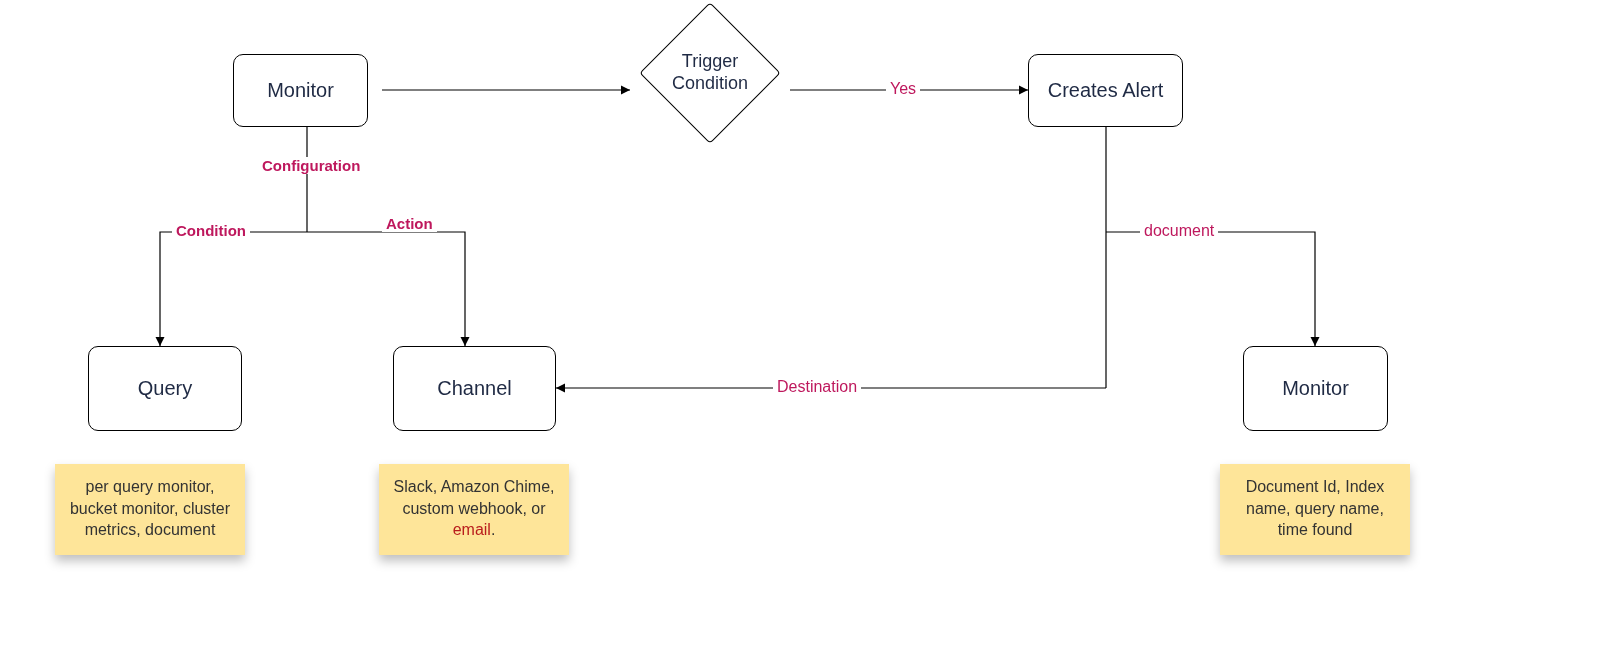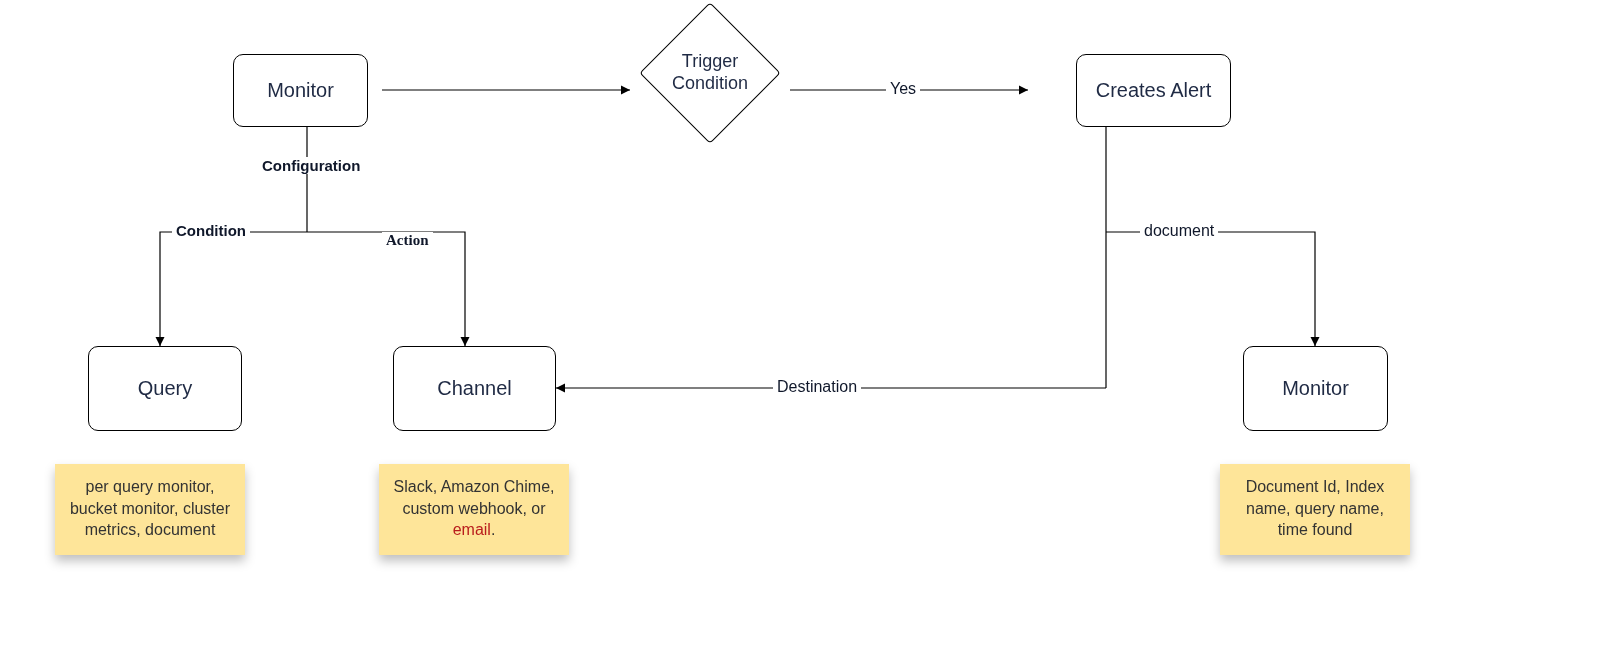--- a/index.html
+++ b/index.html
@@ -58,21 +58,21 @@
     line-height: 1.35;
   }
   .note a {
     color: #b91c1c;
     text-decoration: none;
   }
   .edge-label {
     position: absolute;
     font-size: 15px;
     font-weight: 600;
-    color: #0f172a;
+    color: #be185d;
     background: #fff;
     padding: 0 4px;
     white-space: nowrap;
   }
   .edge-label.plain { font-weight: 400; font-size: 16px; }
   svg.edges {
     position: absolute;
     left: 0; top: 0;
     width: 1600px;
     height: 663px;
@@ -107,39 +107,39 @@
 </div>
 
 <div class="diamond-wrap" style="left:630px; top:11px; width:160px; height:124px;">
   <div class="diamond-shape" style="width:98px; height:98px; border-radius:4px;"></div>
   <div class="diamond-label">
     <span style="white-space:pre-line;">Trigger
 Condition</span>
   </div>
 </div>
 
-<div class="node" style="left:1028px; top:54px; width:155px; height:73px;margin-left:48px;">
+<div class="node" style="left:1028px; top:54px; width:155px; height:73px;">
   <span>Creates Alert</span>
 </div>
 
 <div class="node" style="left:88px; top:346px; width:154px; height:85px;">
   <span>Query</span>
 </div>
 
 <div class="node" style="left:393px; top:346px; width:163px; height:85px;">
   <span>Channel</span>
 </div>
 
 <div class="node" style="left:1243px; top:346px; width:145px; height:85px;">
   <span>Monitor</span>
 </div>
 
 <div class="edge-label" style="left:258px; top:157px;">Configuration</div>
 <div class="edge-label" style="left:172px; top:222px;">Condition</div>
-<div class="edge-label" style="left:382px; top:232px;font-family:Liberation Serif, serif;">Action</div>
+<div class="edge-label" style="left:382px; top:215px;">Action</div>
 <div class="edge-label plain" style="left:886px; top:80px;">Yes</div>
 <div class="edge-label plain" style="left:1140px; top:222px;">document</div>
 <div class="edge-label plain" style="left:773px; top:378px;">Destination</div>
 
 <div class="note" style="left:55px; top:464px; width:190px;">
   <span>per query monitor, bucket monitor, cluster metrics, document</span>
 </div>
 
 <div class="note" style="left:379px; top:464px; width:190px;">
   <span>Slack, Amazon Chime, custom webhook, or </span><a href="#">email</a><span>.</span>

